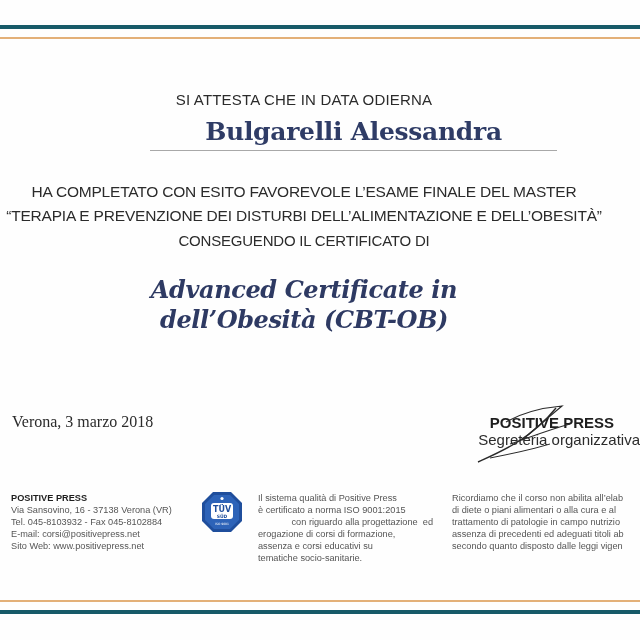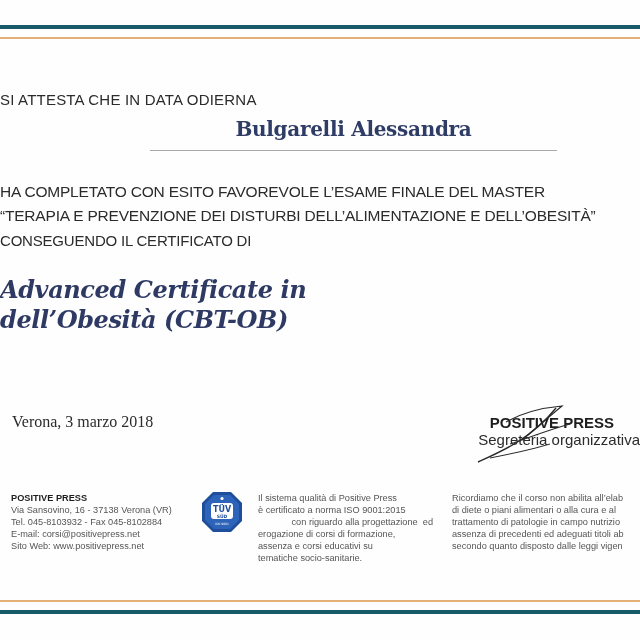--- a/index.html
+++ b/index.html
@@ -5,27 +5,27 @@
     html, body { margin: 0; padding: 0; }
     body {
       width: 640px; height: 640px; position: relative; overflow: hidden;
       background: #fefefe;
       font-family: "Liberation Sans", sans-serif;
       color: #2b2b2b;
     }
     .abs { position: absolute; }
     .line-teal { left: 0; width: 640px; height: 4px; background: #175a68; }
     .line-orange { left: 0; width: 640px; height: 2px; background: #e3b078; }
-    .center { left: 0; width: 608px; }
+    .center { left: 0; width: 608px; text-align: center; }
 
     .attest { top: 91px; font-size: 15px; letter-spacing: 0.2px; color: #2b2b2b; }
     .name {
       top: 117px; left: 150px; width: 407px; text-align: center;
       font-family: "DejaVu Serif", serif; font-weight: bold;
-      font-size: 20px; color: #2f3c66; letter-spacing: -0.3px;
+      font-size: 25px; color: #2f3c66; letter-spacing: -0.3px;
     }
     .name-rule { top: 150px; left: 150px; width: 407px; height: 1px; background: #a8a8a8; }
 
     .completed { top: 180px; font-size: 15.5px; line-height: 24px; color: #2b2b2b; letter-spacing: -0.2px; }
     .conseguendo { top: 232px; font-size: 15px; color: #2b2b2b; letter-spacing: -0.2px; }
 
     .cert-title {
       top: 275px; font-family: "DejaVu Serif", serif; font-style: italic; font-weight: bold;
       font-size: 24px; line-height: 30px; color: #2e3a63; letter-spacing: -0.4px;
     }

